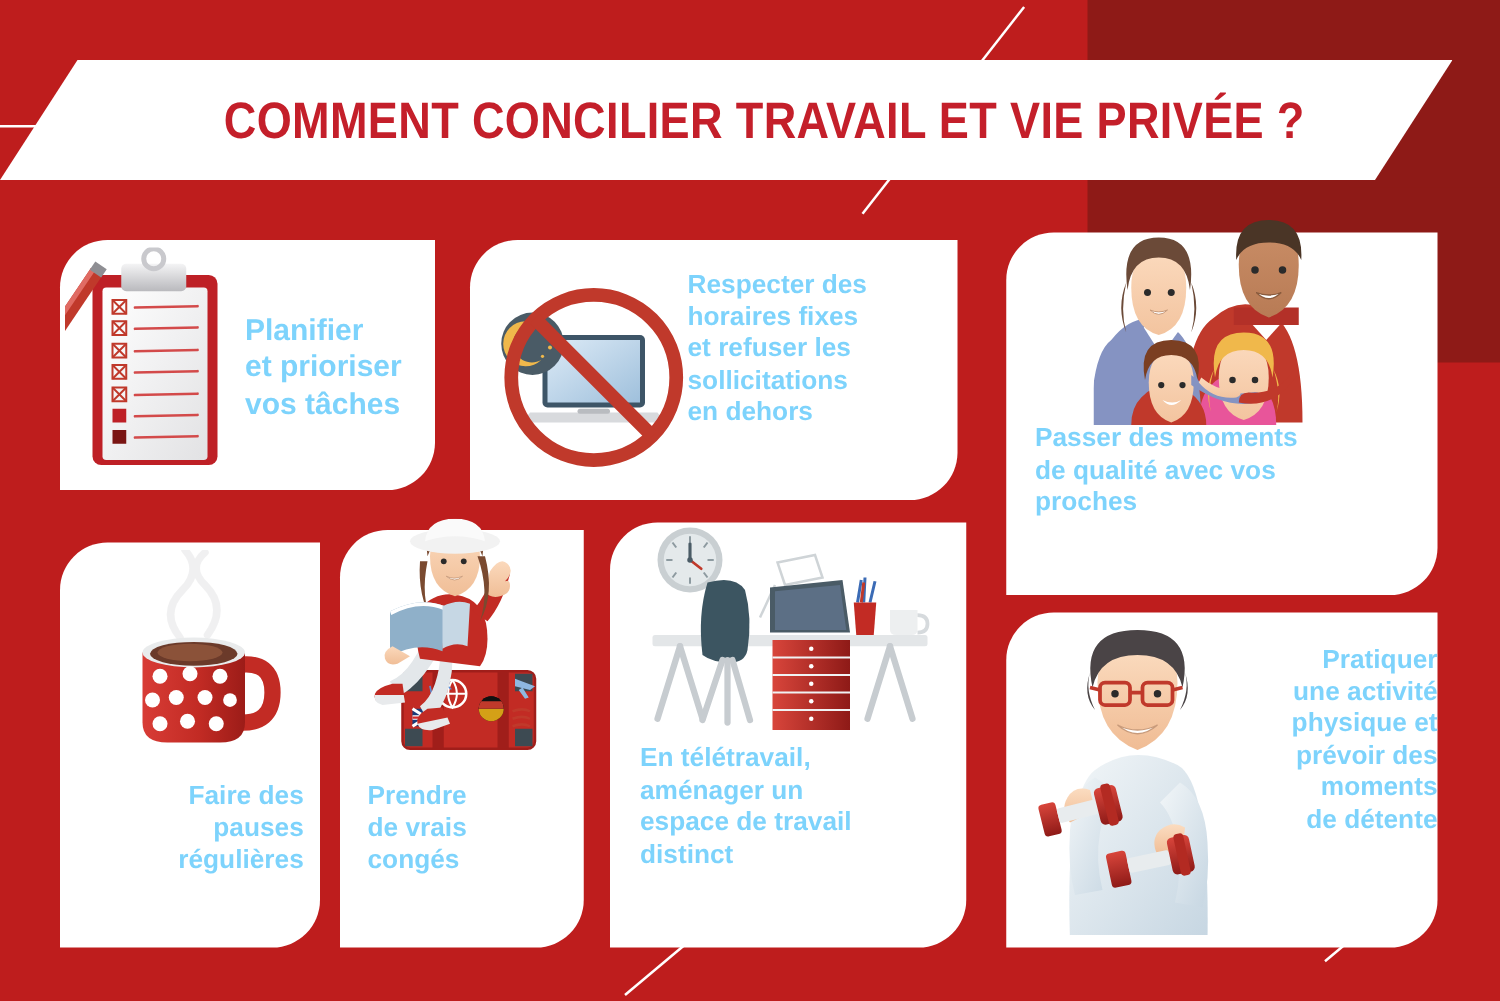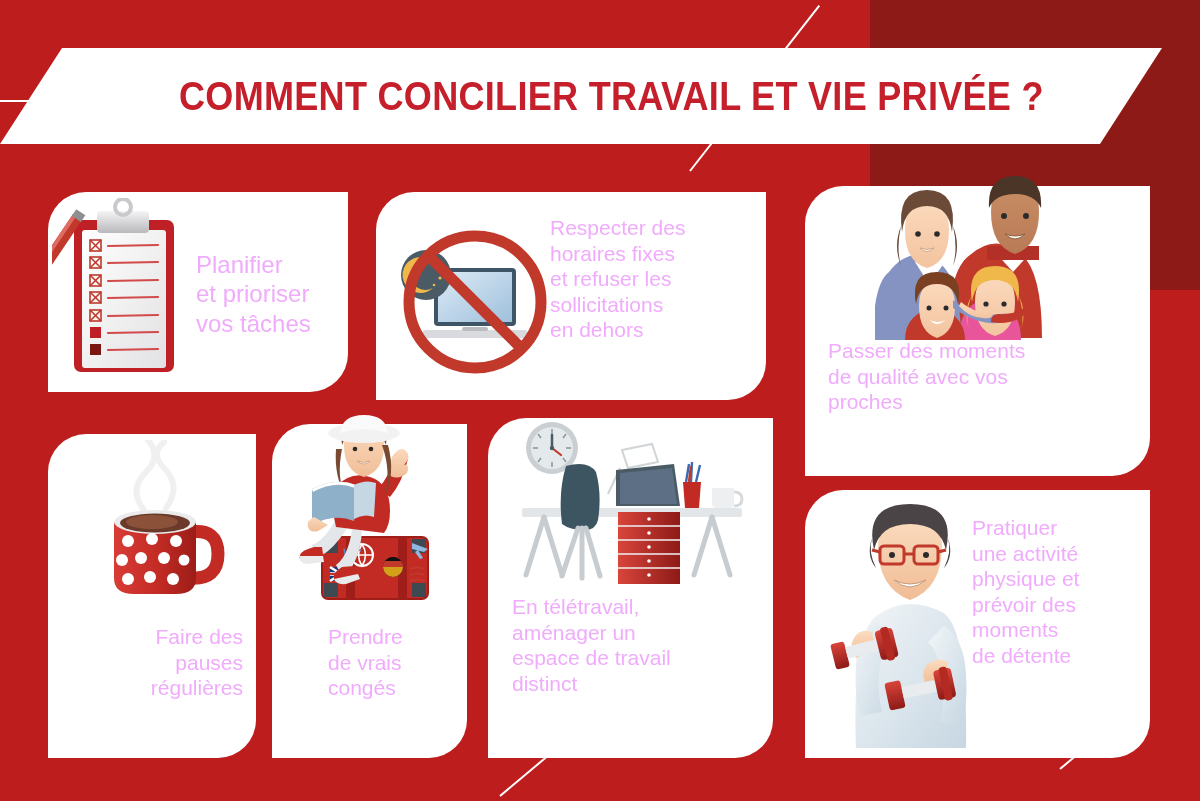--- a/index.html
+++ b/index.html
@@ -73,22 +73,22 @@
   .card {
     position: absolute;
     background: #ffffff;
     z-index: 10;
   }
   .r-tl { border-top-left-radius: 38px; }
   .r-br { border-bottom-right-radius: 38px; }
 
   .card-text {
     position: absolute;
-    color: #f0abfc;
-    font-weight: 400;
+    color: #7dd3fc;
+    font-weight: 700;
     line-height: 1.22;
     z-index: 20;
     white-space: pre-line;
   }
 
   .art {
     position: absolute;
     z-index: 15;
     pointer-events: none;
   }
@@ -99,23 +99,23 @@
   #card-famille   { left: 805px; top: 186px; width: 345px; height: 290px; }
   #card-pauses    { left: 48px;  top: 434px; width: 208px; height: 324px; }
   #card-conges    { left: 272px; top: 424px; width: 195px; height: 334px; }
   #card-teletrav  { left: 488px; top: 418px; width: 285px; height: 340px; }
   #card-sport     { left: 805px; top: 490px; width: 345px; height: 268px; }
 
   #txt-plan     { left: 196px; top: 250px;  width: 170px; font-size: 24px; }
   #txt-horaires { left: 550px; top: 215px;  width: 215px; font-size: 21px; }
   #txt-famille  { left: 828px; top: 338px;  width: 310px; font-size: 21px; }
   #txt-pauses   { left: 68px;  top: 624px;  width: 175px; font-size: 21px; text-align: right; }
-  #txt-conges   { left: 294px; top: 624px;  width: 165px; font-size: 21px; margin-left: 34px; }
+  #txt-conges   { left: 294px; top: 624px;  width: 165px; font-size: 21px; }
   #txt-teletrav { left: 512px; top: 594px;  width: 255px; font-size: 21px; }
-  #txt-sport    { left: 972px; top: 515px;  width: 178px; font-size: 21px; }
+  #txt-sport    { left: 972px; top: 515px;  width: 178px; font-size: 21px; text-align: right; }
 </style>
 </head>
 <body>
 
 <div id="bg">
   <div class="bg-dark-tr"></div>
   <div class="bg-dark-tr2"></div>
   <div class="diag-line" style="left:690px; top:170px; width:210px; transform: rotate(-52deg);"></div>
   <div class="diag-line" style="left:0px; top:100px; width:170px; transform: rotate(0deg);"></div>
   <div class="diag-line" style="left:500px; top:795px; width:130px; transform: rotate(-40deg);"></div>

